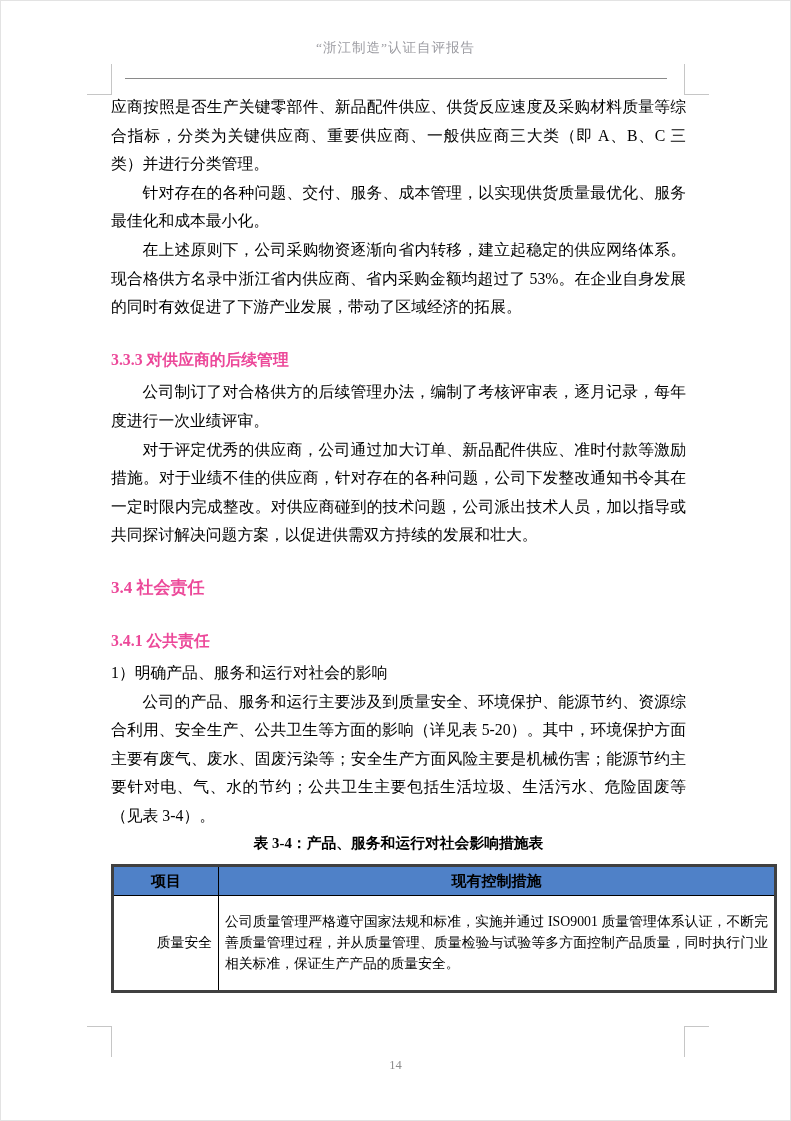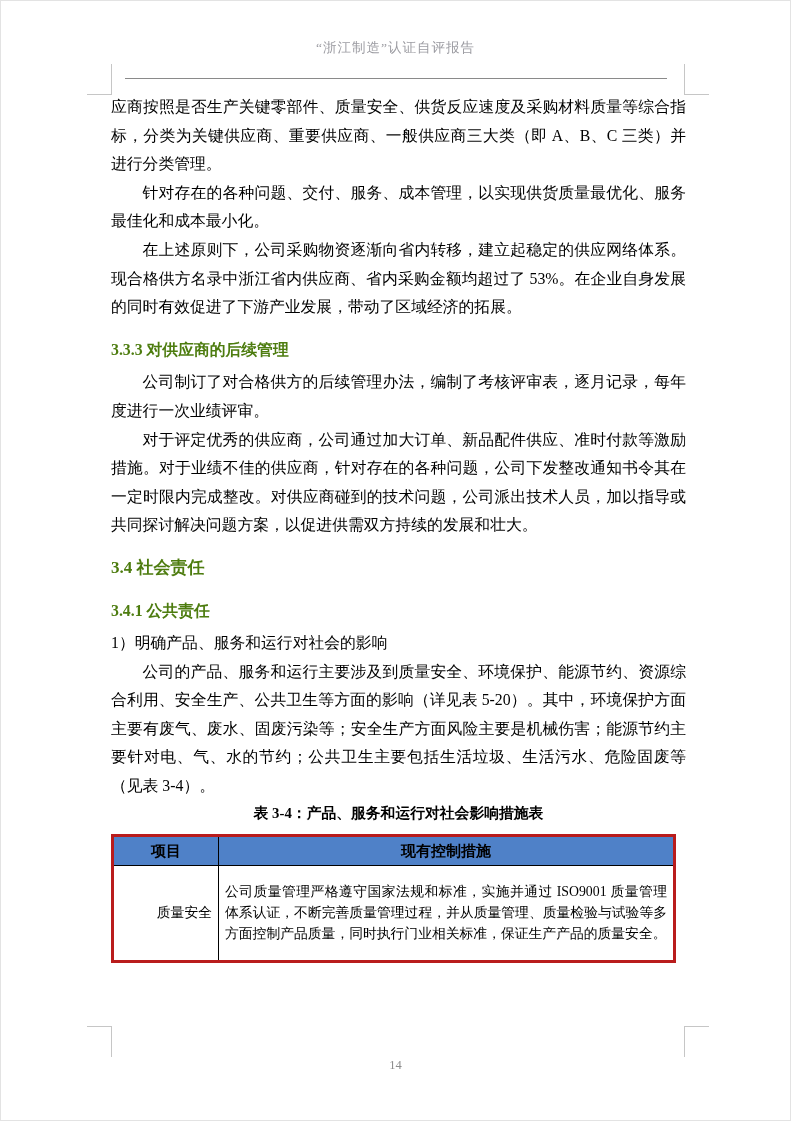--- a/index.html
+++ b/index.html
@@ -25,31 +25,31 @@
   .crop.bl{left:86px;top:1025px;border-right:1px solid #c6c6c6;border-top:1px solid #c6c6c6;}
   .crop.br{left:683px;top:1025px;border-left:1px solid #c6c6c6;border-top:1px solid #c6c6c6;}
   
   .content{
     position:absolute;top:92px;left:110px;width:575px;
     font-size:15.8px;line-height:28.6px;color:#000;
     text-align:justify;
   }
   .content p{margin:0;}
   .content p.indent{text-indent:2em;}
-  h3,h4{margin:14px 0 4px 0;font-weight:bold;line-height:28.6px;color:#4d7c0f;}
+  h3,h4{margin:24px 0 4px 0;font-weight:bold;line-height:28.6px;color:#ec4899;}
   h3.sec{font-size:17px;}
   h4.sub{font-size:15.8px;}
   .tbl-caption{
     margin:12px 0 0 0;text-align:center;font-weight:bold;font-size:14.8px;
     line-height:24px;text-indent:0;
   }
   
   table.impact{
-    border-collapse:collapse;width:565px;margin-top:9px;
-    border:3px solid #b91c1c;table-layout:fixed;
+    border-collapse:collapse;width:666px;margin-top:9px;
+    border:3px solid #404040;table-layout:fixed;
   }
   table.impact th{
     background:#4f81c8;border:1px solid #000;font-weight:bold;
     font-size:15px;padding:4px 2px;line-height:20px;text-align:center;color:#000;
   }
   table.impact td{
     border:1px solid #000;font-size:13.8px;line-height:21.4px;
     padding:15px 6px;vertical-align:middle;color:#000;
   }
   td.item{text-align:right;font-size:15px;}
@@ -66,21 +66,21 @@
 
 <div class="doc-header">“浙江制造”认证自评报告</div>
 <div class="header-rule"></div>
 
 <div class="crop tl"></div>
 <div class="crop tr"></div>
 <div class="crop bl"></div>
 <div class="crop br"></div>
 
 <div class="content">
-  <p>应商按照是否生产关键零部件、质量安全、供货反应速度及采购材料质量等综合指标，分类为关键供应商、重要供应商、一般供应商三大类（即 A、B、C 三类）并进行分类管理。</p>
+  <p>应商按照是否生产关键零部件、新品配件供应、供货反应速度及采购材料质量等综合指标，分类为关键供应商、重要供应商、一般供应商三大类（即 A、B、C 三类）并进行分类管理。</p>
   <p class="indent">针对存在的各种问题、交付、服务、成本管理，以实现供货质量最优化、服务最佳化和成本最小化。</p>
   <p class="indent">在上述原则下，公司采购物资逐渐向省内转移，建立起稳定的供应网络体系。现合格供方名录中浙江省内供应商、省内采购金额均超过了 53%。在企业自身发展的同时有效促进了下游产业发展，带动了区域经济的拓展。</p>
   <h4 class="sub">3.3.3 对供应商的后续管理</h4>
   <p class="indent">公司制订了对合格供方的后续管理办法，编制了考核评审表，逐月记录，每年度进行一次业绩评审。</p>
   <p class="indent">对于评定优秀的供应商，公司通过加大订单、新品配件供应、准时付款等激励措施。对于业绩不佳的供应商，针对存在的各种问题，公司下发整改通知书令其在一定时限内完成整改。对供应商碰到的技术问题，公司派出技术人员，加以指导或共同探讨解决问题方案，以促进供需双方持续的发展和壮大。</p>
   <h3 class="sec">3.4 社会责任</h3>
   <h4 class="sub">3.4.1 公共责任</h4>
   <p>1）明确产品、服务和运行对社会的影响</p>
   <p class="indent">公司的产品、服务和运行主要涉及到质量安全、环境保护、能源节约、资源综合利用、安全生产、公共卫生等方面的影响（详见表 5-20）。其中，环境保护方面主要有废气、废水、固废污染等；安全生产方面风险主要是机械伤害；能源节约主要针对电、气、水的节约；公共卫生主要包括生活垃圾、生活污水、危险固废等（见表 3-4）。</p>
 

